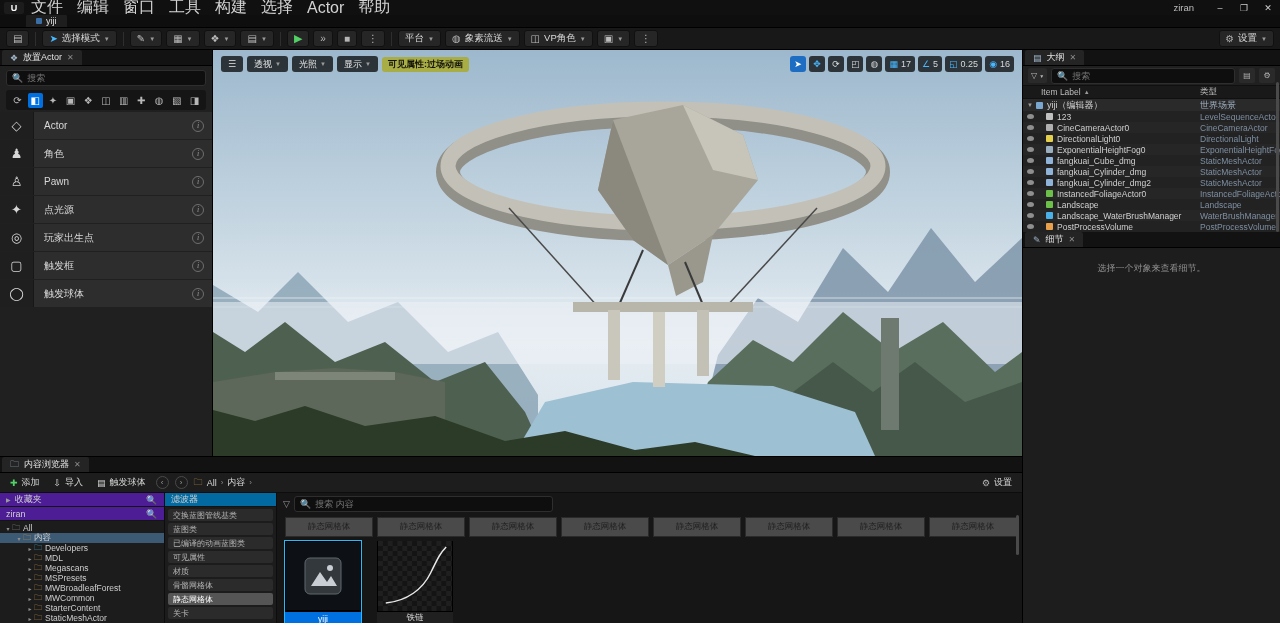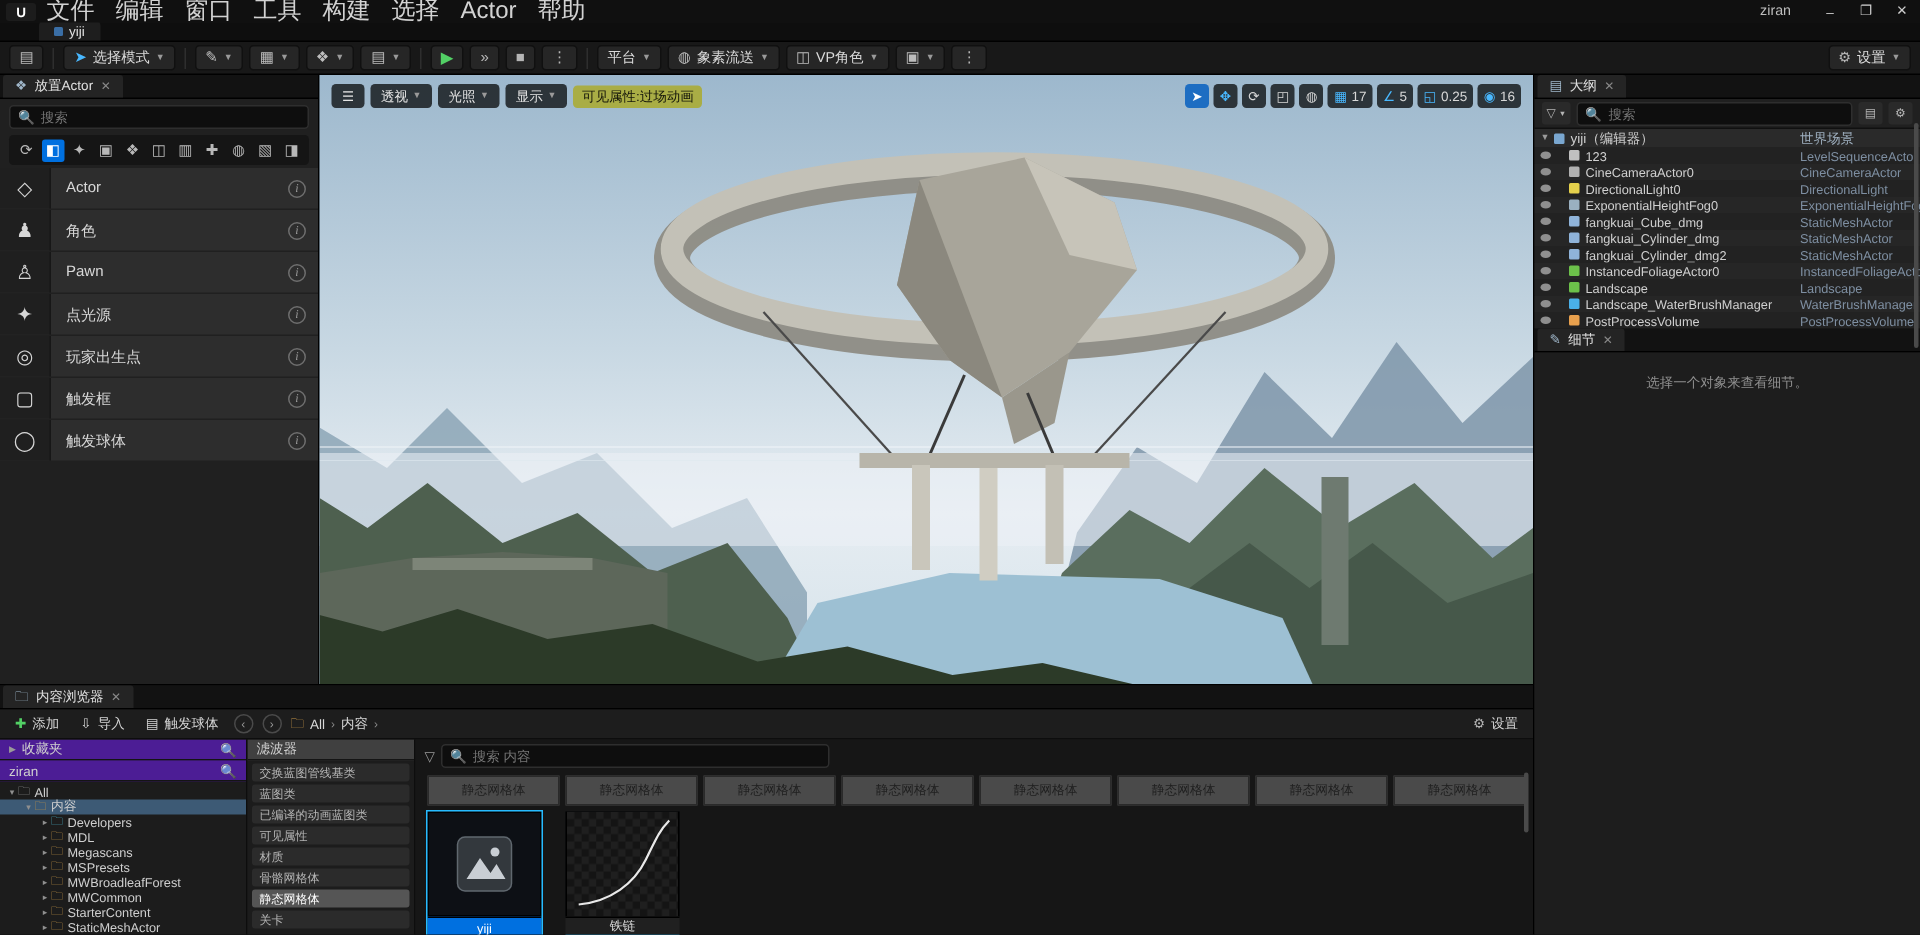--- a/index.html
+++ b/index.html
@@ -46,21 +46,21 @@
   .pi-icon{width:34px;height:27px;background:#1f1f1f;display:flex;align-items:center;justify-content:center;color:#d6d6d6;font-size:13px;border-right:1px solid #171717}
   .pi-label{flex:1;padding-left:10px;color:#d8d8d8;font-size:10px}
   .pi-info{width:12px;height:12px;border:1px solid #6e6e6e;border-radius:50%;color:#9a9a9a;font-size:8px;display:flex;align-items:center;justify-content:center;margin-right:8px;font-style:italic;font-family:"Liberation Serif",serif}
 
   
   #viewport{position:absolute;left:213px;top:50px;width:809px;height:406px;overflow:hidden;background:#8fa9bd}
   #scene{position:absolute;left:0;top:0;width:809px;height:406px}
   .vp-tl{position:absolute;left:8px;top:6px;display:flex;gap:4px;align-items:center}
   .vp-pill{background:rgba(12,14,16,.78);border-radius:3px;height:16px;padding:0 7px;color:#e4e4e4;font-size:9px;display:flex;align-items:center;gap:3px}
   .vp-pill .caret{font-size:6px;color:#9a9a9a}
-  .vp-badge{background:#a9ad45;color:#14150a;border-radius:3px;height:15px;padding:0 6px;font-size:9px;display:flex;align-items:center;font-weight:normal}
+  .vp-badge{background:#a9ad45;color:#14150a;border-radius:3px;height:15px;padding:0 6px;font-size:9px;display:flex;align-items:center;font-weight:bold}
   .vp-tr{position:absolute;right:8px;top:6px;display:flex;gap:3px;align-items:center}
   .vp-sq{background:rgba(12,14,16,.78);border-radius:3px;height:16px;min-width:16px;padding:0 4px;display:flex;align-items:center;justify-content:center;gap:3px;color:#d8d8d8;font-size:9px}
   .vp-sq .bic{color:#49b8ff;font-size:9px}
   .vp-sq.active{background:#1d6dc2;color:#fff}
 
   
   #right-panel{position:absolute;left:1022px;top:50px;width:258px;height:573px;background:#1d1d1d;border-left:1px solid #000}
   .ol-toolbar{height:20px;display:flex;align-items:center;gap:4px;padding:0 5px;background:#202020;border-bottom:1px solid #101010}
   .mini-btn{height:15px;min-width:16px;background:#2a2a2a;border-radius:2px;display:flex;align-items:center;justify-content:center;gap:2px;color:#b5b5b5;font-size:8px;padding:0 3px}
   .ol-header{height:13px;background:#191919;border-bottom:1px solid #101010;display:flex;align-items:center;font-size:8.5px;color:#bdbdbd;padding-left:18px}
@@ -88,21 +88,21 @@
   .crumb .sep{color:#8a8a8a;font-size:8px}
   .cb-body{display:flex;height:147px}
   .cb-left{width:165px;border-right:1px solid #0d0d0d;background:#1c1c1c;overflow:hidden}
   .cb-sec{height:14px;display:flex;align-items:center;padding:0 6px;background:#4c1d95;border-bottom:1px solid #141414;color:#cfcfcf;font-size:9px;gap:4px}
   .cb-sec .spacer{flex:1}
   .tree-row{height:10px;display:flex;align-items:center;font-size:8.5px;color:#cfcfcf;white-space:nowrap}
   .tree-row.sel{background:#3d5a75}
   .tr-arrow{width:8px;color:#8f8f8f;font-size:6px;text-align:center;flex:none}
   .tr-folder{font-size:8px;margin-right:3px;flex:none}
   .cb-filters{width:112px;border-right:1px solid #0d0d0d;background:#1c1c1c;overflow:hidden}
-  .filt-head{height:14px;display:flex;align-items:center;padding:0 6px;background:#404040;border-bottom:1px solid #141414;color:#cfcfcf;font-size:9px}
+  .filt-head{height:14px;display:flex;align-items:center;padding:0 6px;background:#0369a1;border-bottom:1px solid #141414;color:#cfcfcf;font-size:9px}
   .filt-item{height:12px;margin:2px 3px 0 3px;background:#2b2b2b;border-radius:2px;display:flex;align-items:center;padding:0 5px;color:#b4b4b4;font-size:8px;white-space:nowrap;overflow:hidden}
   .filt-item.sel{background:#555;color:#fff}
   .cb-assets{flex:1;background:#161616;position:relative;overflow:hidden}
   .assets-search{position:absolute;left:6px;top:3px;display:flex;align-items:center;gap:4px;width:270px}
   .funnel{color:#9a9a9a;font-size:9px}
   .partials{position:absolute;left:8px;top:24px;display:flex;gap:4px}
   .ptile{width:88px;height:20px;background:#4a4a4a;border:1px solid #2a2a2a;display:flex;align-items:center;justify-content:center;color:#1f1f1f;font-size:8.5px}
   .asset-tile{position:absolute;top:48px;width:76px}
   .asset-thumb{width:76px;height:70px;background:#0d1015;border:1px solid #000;display:flex;align-items:center;justify-content:center}
   .asset-caption{height:14px;background:#202020;color:#d8d8d8;font-size:8.5px;display:flex;align-items:center;justify-content:center;border-top:1px solid #000}
@@ -442,20 +442,27 @@
         </div>
       <div class="searchbox">
         <span class="search-glyph">🔍</span>
         <input placeholder="搜索" style="">
       </div>
       <div class="mini-btn">▤</div>
       <div class="mini-btn">
           <span>⚙</span>
         </div>
     </div>
+    <div class="ol-header">
+      <div class="hlabel">
+        <span>Item Label</span>
+        <span style="font-size:6px;color:#9a9a9a">▲</span>
+      </div>
+      <div class="htype">类型</div>
+    </div>
     <div class="ol-world">
       <span style="font-size:6px;color:#9a9a9a;margin:0 3px 0 4px">▼</span>
       <span class="ticon" style="color:#7aa7d0"></span>
       <span class="ol-label">yiji（编辑器）</span>
       <span class="wtype">世界场景</span>
     </div>
     <div>
 
         <div class="ol-row">
           <span class="eye"></span>

